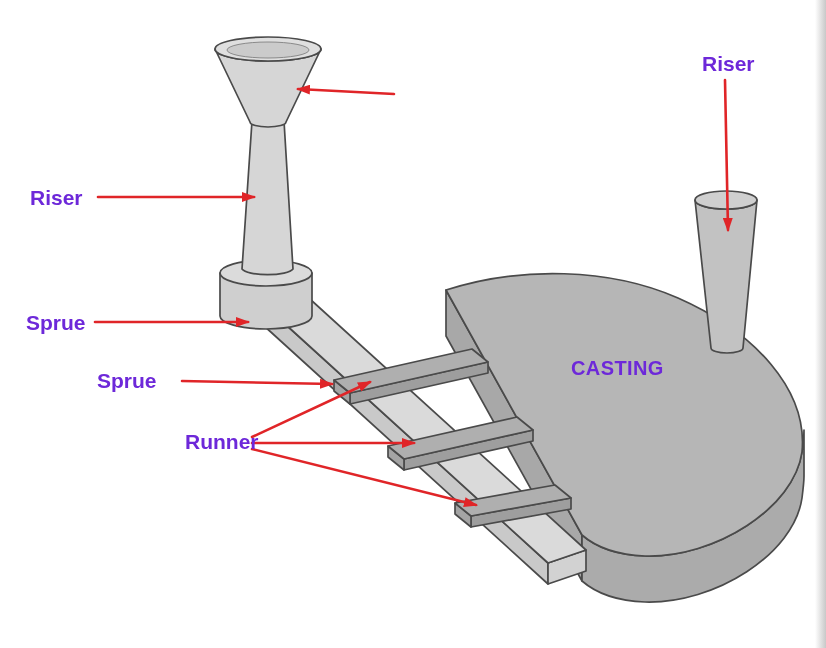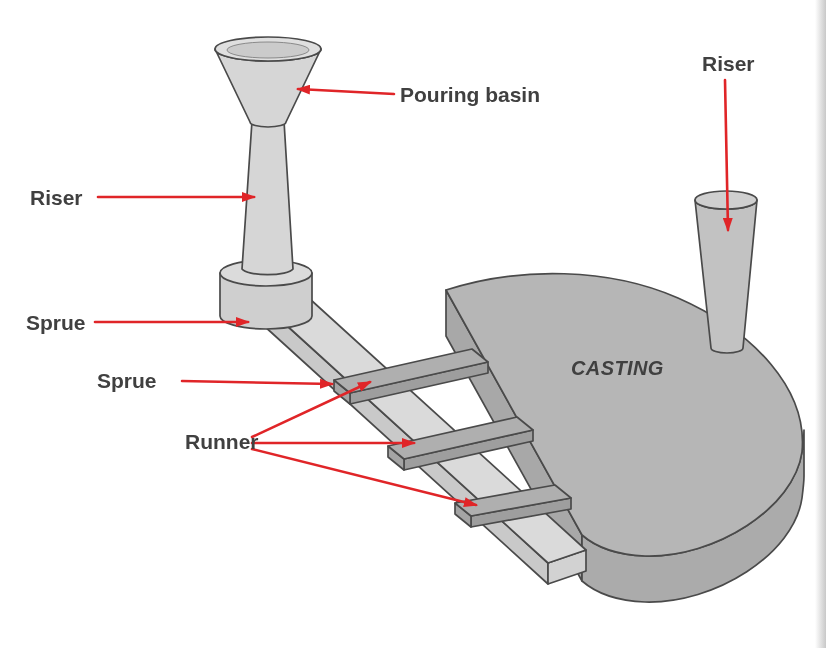--- a/index.html
+++ b/index.html
@@ -4,24 +4,24 @@
 <style>
   html,body{margin:0;padding:0;background:#ffffff;}
   .stage{
     position:relative;width:826px;height:648px;background:#ffffff;
     overflow:hidden;font-family:"Liberation Sans",sans-serif;
   }
   svg{position:absolute;left:0;top:0;}
   .ol{stroke:#4A4A4A;stroke-width:1.7;stroke-linejoin:round;}
   .arrow{stroke-width:2.6;stroke-linecap:round;}
   .lbl{
-    position:absolute;color:#404040;font-weight:700;font-size:21px;
+    position:absolute;color:#6d28d9;font-weight:700;font-size:21px;
     white-space:nowrap;line-height:1.1;
   }
-  .lbl.casting{font-size:20px;letter-spacing:.4px;font-style:italic;}
+  .lbl.casting{font-size:20px;letter-spacing:.4px;}
   .page-edge{
     position:absolute;right:0;top:0;bottom:0;width:11px;
     background:linear-gradient(to right,#ffffff,#c8c8c8);
   }
 </style>
 </head>
 <body>
 
 <div class="stage">
 
@@ -87,21 +87,20 @@
       <line class="arrow" stroke="#E02528" x1="725" y1="80" x2="728" y2="230" marker-end="url(#ah)"></line>
       <line class="arrow" stroke="#E02528" x1="98" y1="197" x2="254" y2="197" marker-end="url(#ah)"></line>
       <line class="arrow" stroke="#E02528" x1="95" y1="322" x2="248" y2="322" marker-end="url(#ah)"></line>
       <line class="arrow" stroke="#E02528" x1="182" y1="381" x2="332" y2="384" marker-end="url(#ah)"></line>
       <line class="arrow" stroke="#E02528" x1="252" y1="437" x2="370" y2="382" marker-end="url(#ah)"></line>
       <line class="arrow" stroke="#E02528" x1="252" y1="443" x2="414" y2="443" marker-end="url(#ah)"></line>
       <line class="arrow" stroke="#E02528" x1="252" y1="449" x2="476" y2="505" marker-end="url(#ah)"></line>
     </g>
   </svg>
 
-  <div class="lbl" style="left:400px;top:83px">Pouring basin</div>
   <div class="lbl" style="left:702px;top:52px">Riser</div>
   <div class="lbl" style="left:30px;top:186px">Riser</div>
   <div class="lbl" style="left:26px;top:311px">Sprue</div>
   <div class="lbl" style="left:97px;top:369px">Sprue</div>
   <div class="lbl" style="left:185px;top:430px">Runner</div>
   <div class="lbl casting" style="left:571px;top:357px">CASTING</div>
 
   <div class="page-edge"></div>
 </div>
 

